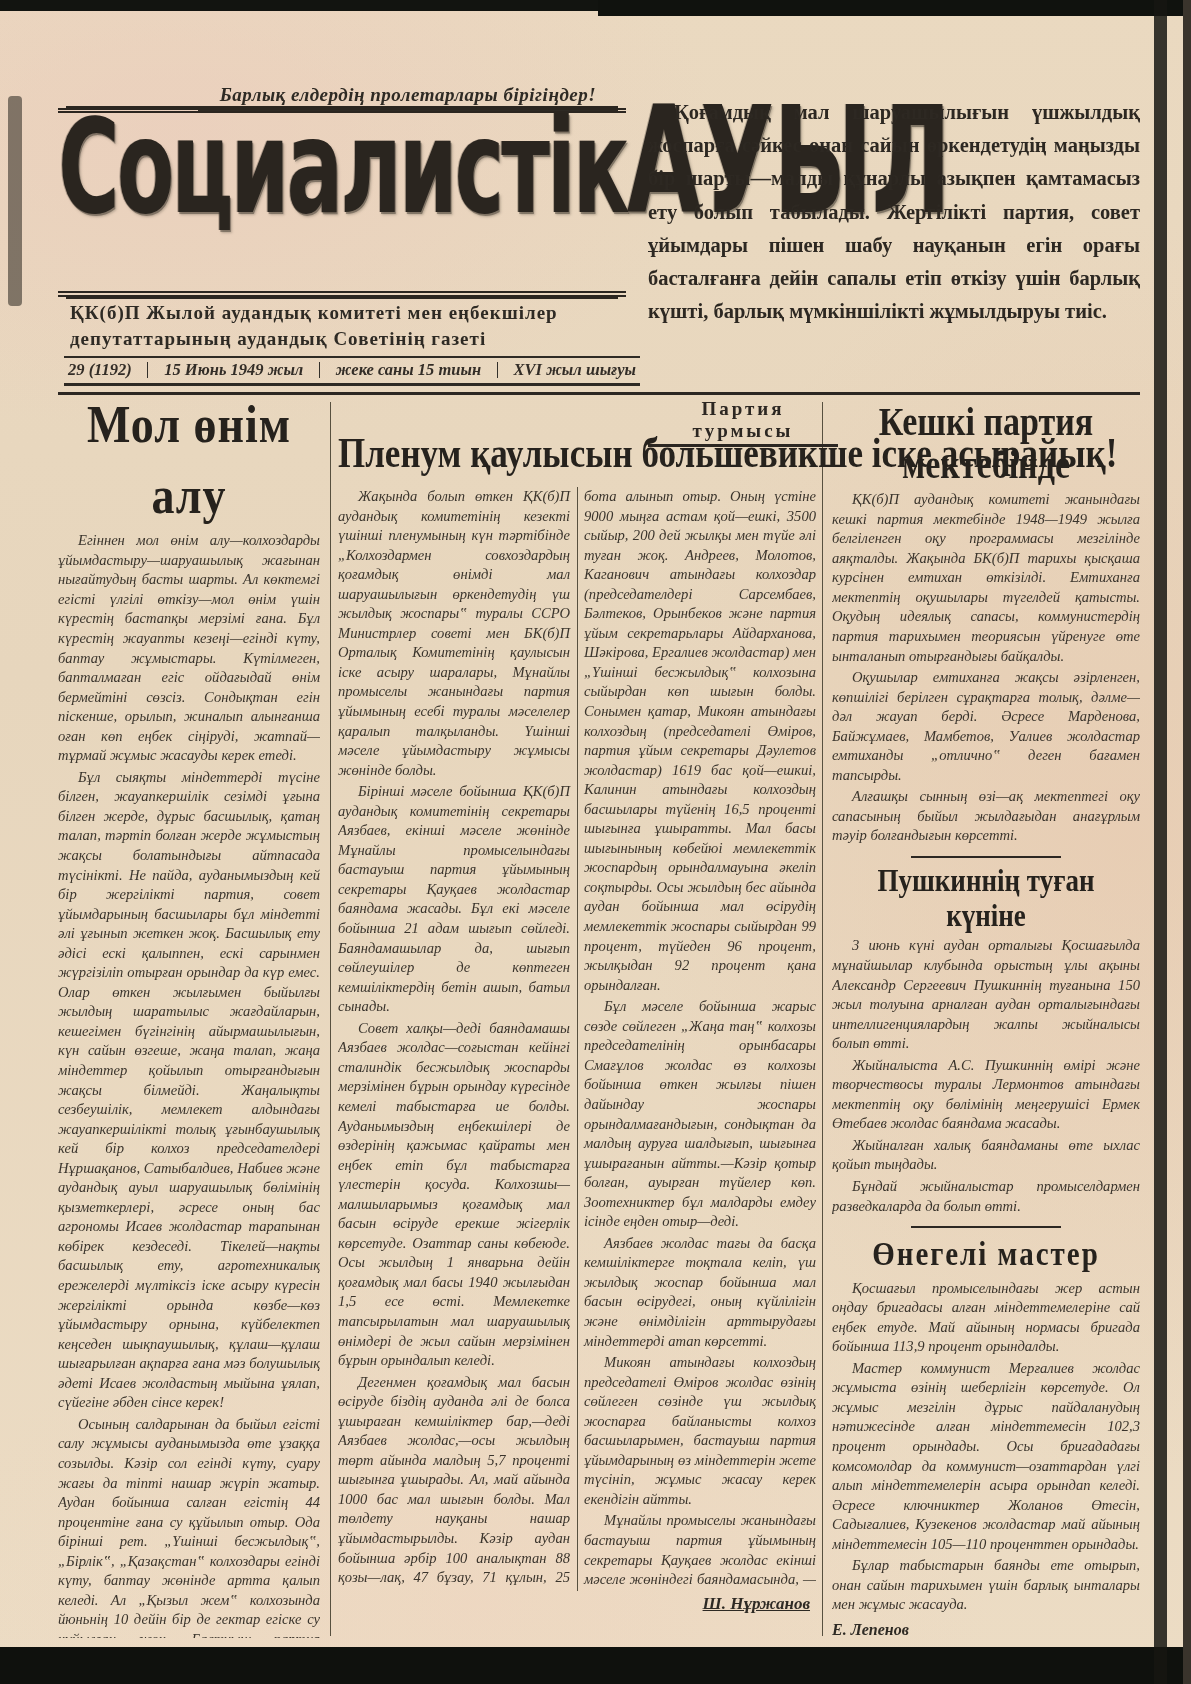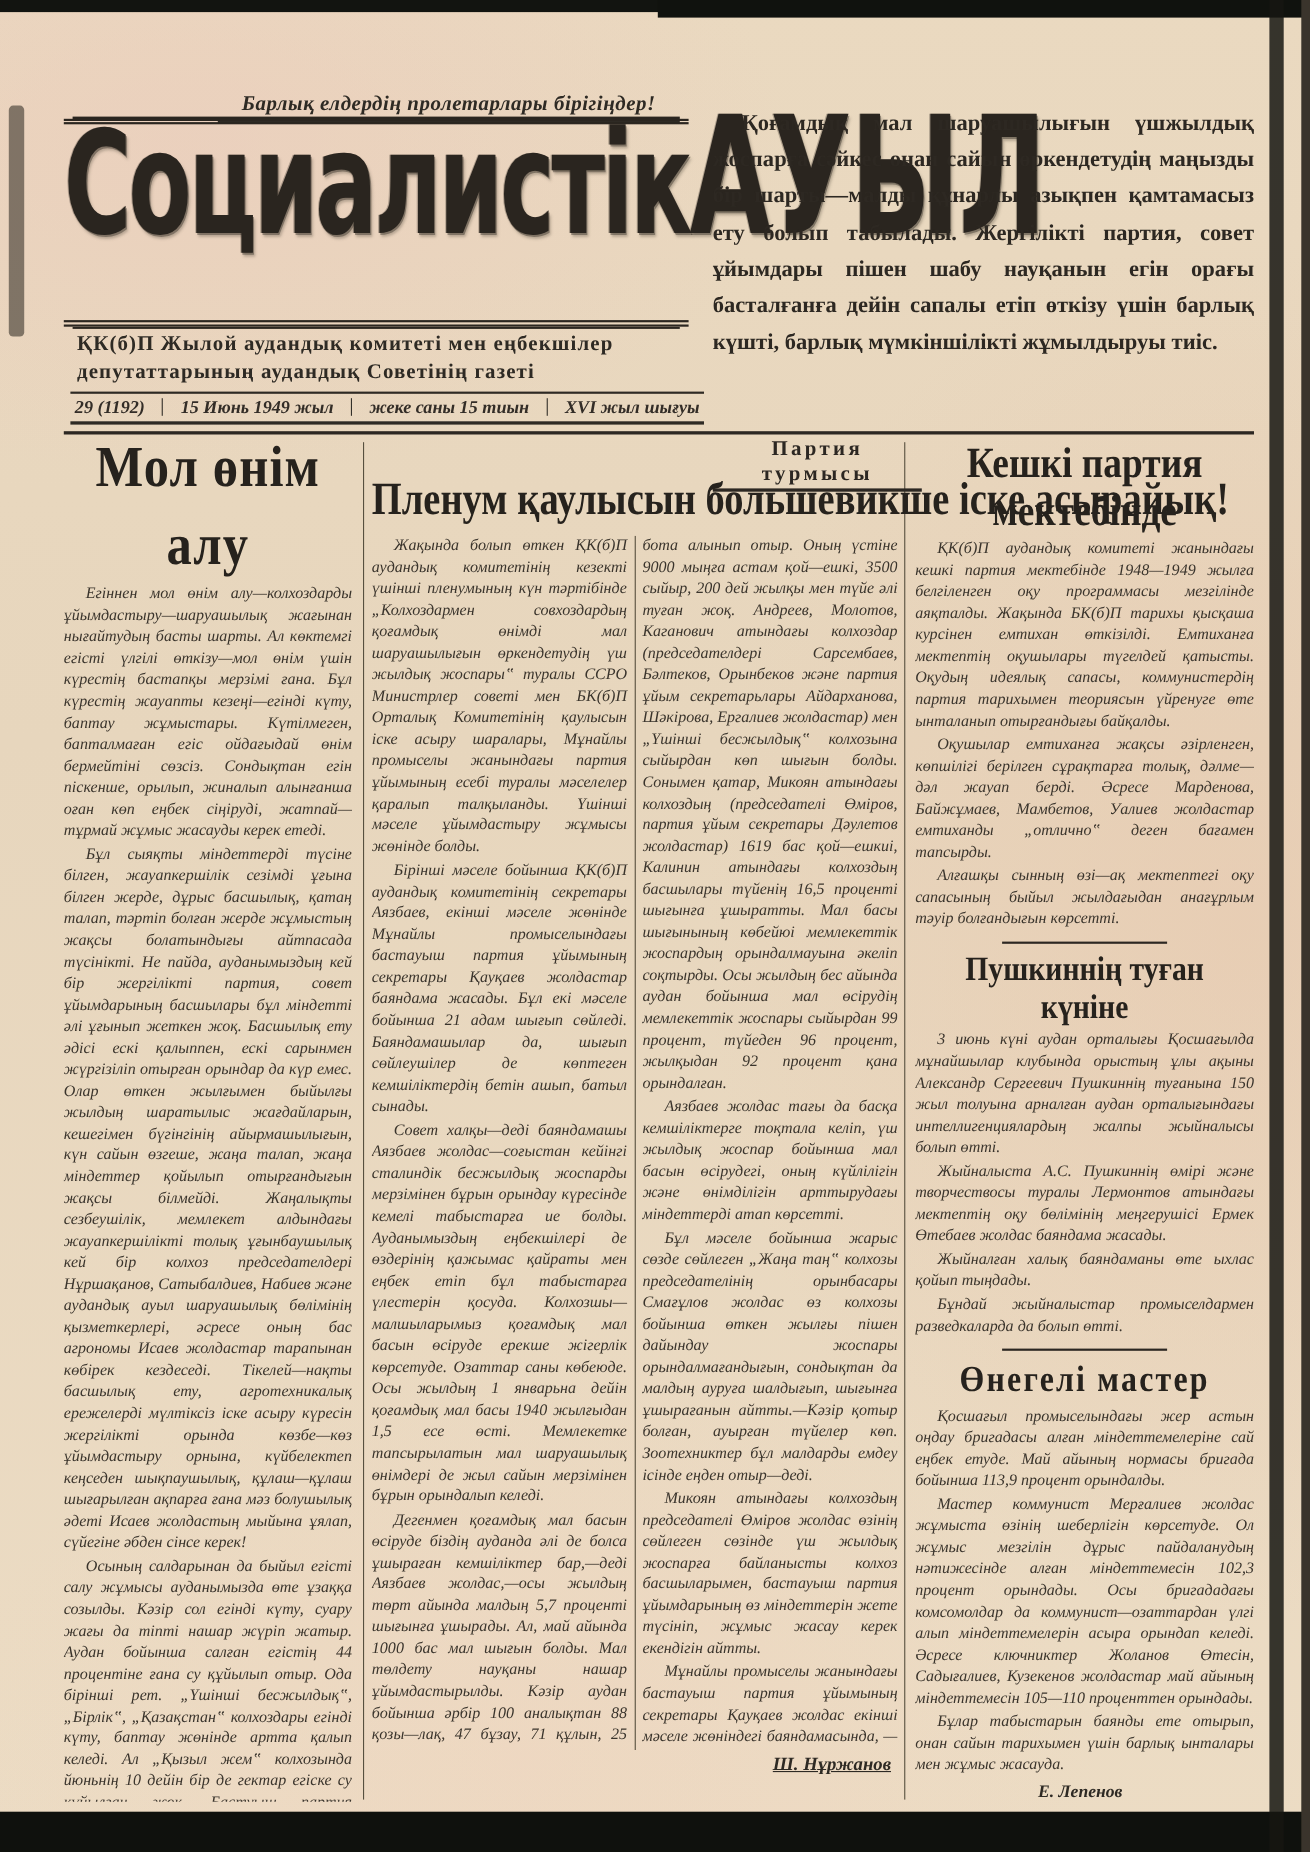--- a/index.html
+++ b/index.html
@@ -91,21 +91,21 @@
 
   .right-col{position:absolute;left:832px;top:404px;width:308px;height:1240px;overflow:hidden;}
   .right-col h2{
     margin:2px 0 8px 0;text-align:center;font-weight:bold;font-style:normal;color:#26221d;line-height:1.12;
     transform:scaleY(1.15);
   }
   .h-keshki{font-size:34px;}
   .h-pushkin{font-size:27px;}
   .h-master{font-size:29px;letter-spacing:2px;}
   .art-sep{width:150px;height:2px;background:#2c2722;margin:10px auto 10px auto;}
-  .byline{text-align:center;font-size:16px;font-weight:bold;margin-top:4px;color:#2e2a24;padding-right:8px;}
+  .byline{text-align:left;font-size:16px;font-weight:bold;margin-top:4px;color:#2e2a24;padding-right:8px;}
 </style>
 </head>
 <body>
 
 <div class="page">
 
   <div class="scan-edge-top"></div>
   <div class="scan-edge-top2"></div>
   <div class="scan-edge-bottom"></div>
   <div class="scan-edge-right"></div>
@@ -148,22 +148,22 @@
 
   </div>
 
   <div class="kicker">Партия турмысы</div>
   <div class="mid-headline">Пленум қаулысын большевикше іске асырайық!</div>
   <div class="mid-body article body-text">
     <p>Жақында болып өткен ҚК(б)П аудандық комитетінің кезекті үшінші пленумының күн тәртібінде „Колхоздармен совхоздардың қоғамдық өнімді мал шаруашылығын өркендетудің үш жылдық жоспары‟ туралы ССРО Министрлер советі мен БК(б)П Орталық Комитетінің қаулысын іске асыру шаралары, Мұнайлы промыселы жанындағы партия ұйымының есебі туралы мәселелер қаралып талқыланды. Үшінші мәселе ұйымдастыру жұмысы жөнінде болды.</p>
     <p>Бірінші мәселе бойынша ҚК(б)П аудандық комитетінің секретары Аязбаев, екінші мәселе жөнінде Мұнайлы промыселындағы бастауыш партия ұйымының секретары Қауқаев жолдастар баяндама жасады. Бұл екі мәселе бойынша 21 адам шығып сөйледі. Баяндамашылар да, шығып сөйлеушілер де көптеген кемшіліктердің бетін ашып, батыл сынады.</p>
     <p>Совет халқы—деді баяндамашы Аязбаев жолдас—соғыстан кейінгі сталиндік бесжылдық жоспарды мерзімінен бұрын орындау күресінде кемелі табыстарға ие болды. Ауданымыздың еңбекшілері де өздерінің қажымас қайраты мен еңбек етіп бұл табыстарға үлестерін қосуда. Колхозшы—малшыларымыз қоғамдық мал басын өсіруде ерекше жігерлік көрсетуде. Озаттар саны көбеюде. Осы жылдың 1 январьна дейін қоғамдық мал басы 1940 жылғыдан 1,5 есе өсті. Мемлекетке тапсырылатын мал шаруашылық өнімдері де жыл сайын мерзімінен бұрын орындалып келеді.</p>
     <p>Дегенмен қоғамдық мал басын өсіруде біздің ауданда әлі де болса ұшыраған кемшіліктер бар,—деді Аязбаев жолдас,—осы жылдың төрт айында малдың 5,7 проценті шығынға ұшырады. Ал, май айында 1000 бас мал шығын болды. Мал төлдету науқаны нашар ұйымдастырылды. Кәзір аудан бойынша әрбір 100 аналықтан 88 қозы—лақ, 47 бұзау, 71 құлын, 25 бота алынып отыр. Оның үстіне 9000 мыңға астам қой—ешкі, 3500 сыйыр, 200 дей жылқы мен түйе әлі туған жоқ. Андреев, Молотов, Каганович атындағы колхоздар (председателдері Сарсембаев, Бәлтеков, Орынбеков және партия ұйым секретарьлары Айдарханова, Шәкірова, Ергалиев жолдастар) мен „Үшінші бесжылдық‟ колхозына сыйырдан көп шығын болды. Сонымен қатар, Микоян атындағы колхоздың (председателі Өміров, партия ұйым секретары Дәулетов жолдастар) 1619 бас қой—ешкиі, Калинин атындағы колхоздың басшылары түйенің 16,5 проценті шығынға ұшыратты. Мал басы шығынының көбейюі мемлекеттік жоспардың орындалмауына әкеліп соқтырды. Осы жылдың бес айында аудан бойынша мал өсірудің мемлекеттік жоспары сыйырдан 99 процент, түйеден 96 процент, жылқыдан 92 процент қана орындалған.</p>
+    <p>Бұл мәселе бойынша жарыс сөзде сөйлеген „Жаңа таң‟ колхозы председателінің орынбасары Смағұлов жолдас өз колхозы бойынша өткен жылғы пішен дайындау жоспары орындалмағандығын, сондықтан да малдың ауруға шалдығып, шығынға ұшырағанын айтты.—Кәзір қотыр болған, ауырған түйелер көп. Зоотехниктер бұл малдарды емдеу ісінде еңден отыр—деді.</p>
     <p>Аязбаев жолдас тағы да басқа кемшіліктерге тоқтала келіп, үш жылдық жоспар бойынша мал басын өсірудегі, оның күйлілігін және өнімділігін арттырудағы міндеттерді атап көрсетті.</p>
-    <p>Бұл мәселе бойынша жарыс сөзде сөйлеген „Жаңа таң‟ колхозы председателінің орынбасары Смағұлов жолдас өз колхозы бойынша өткен жылғы пішен дайындау жоспары орындалмағандығын, сондықтан да малдың ауруға шалдығып, шығынға ұшырағанын айтты.—Кәзір қотыр болған, ауырған түйелер көп. Зоотехниктер бұл малдарды емдеу ісінде еңден отыр—деді.</p>
     <p>Микоян атындағы колхоздың председателі Өміров жолдас өзінің сөйлеген сөзінде үш жылдық жоспарға байланысты колхоз басшыларымен, бастауыш партия ұйымдарының өз міндеттерін жете түсініп, жұмыс жасау керек екендігін айтты.</p>
     <p>Мұнайлы промыселы жанындағы бастауыш партия ұйымының секретары Қауқаев жолдас екінші мәселе жөніндегі баяндамасында, — промысел коллективы мұнай өндіру, бұрғылау жоспарын орындай алмағанын, партия ұйымының нашар басшылық еткендігін, мұнайшылар арасында үгіт—кәпшілік жұмысы төменгі дәрежеде жүргізілгендігін атап көрсетті. Осы жылдың бес айлық жоспары мұнай өндіруден 67,9 процент, бұрғылаудан 32,6 процент орындалды.</p>
 
   </div>
   <div class="mid-byline">Ш. Нұржанов</div>
 
   <div class="right-col">
 
     <div class="article body-text">
       <h2 class="h-keshki">

